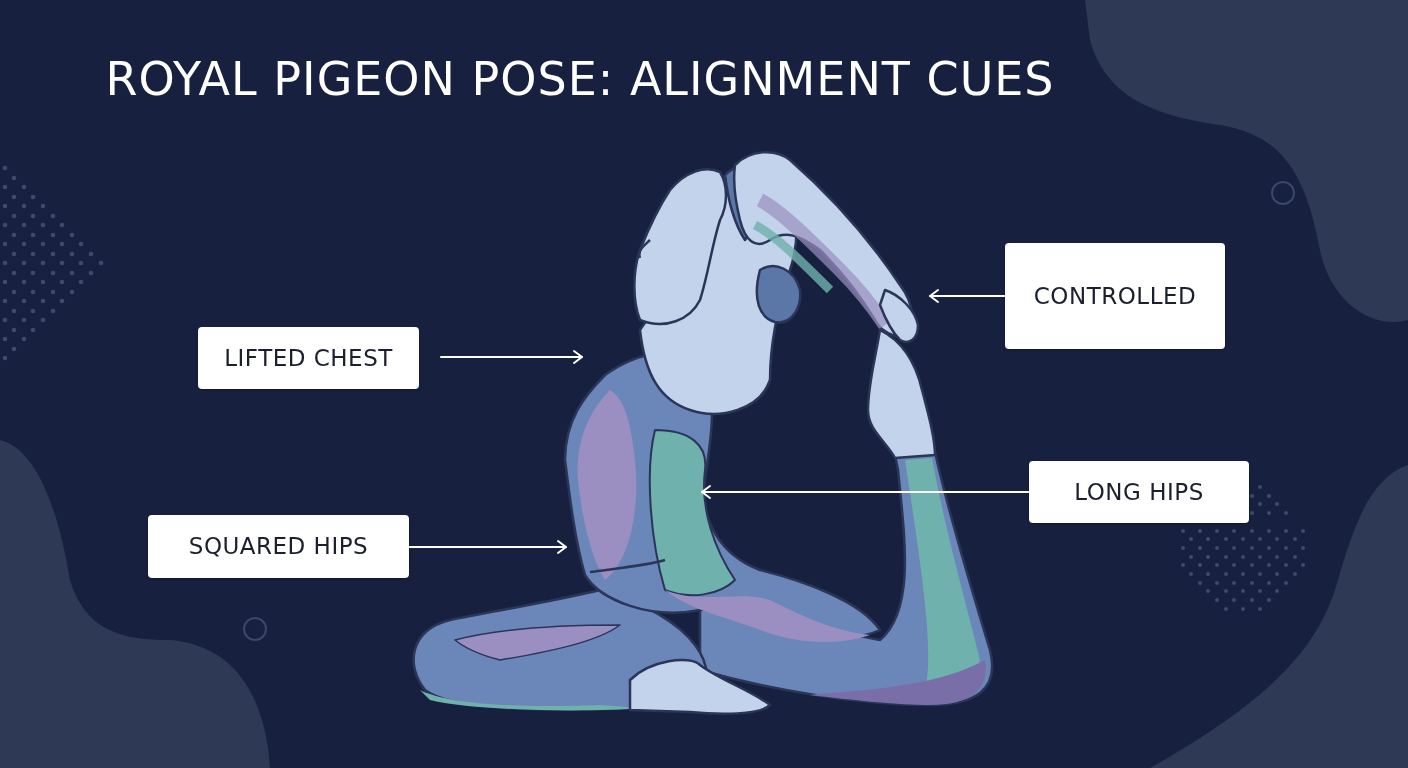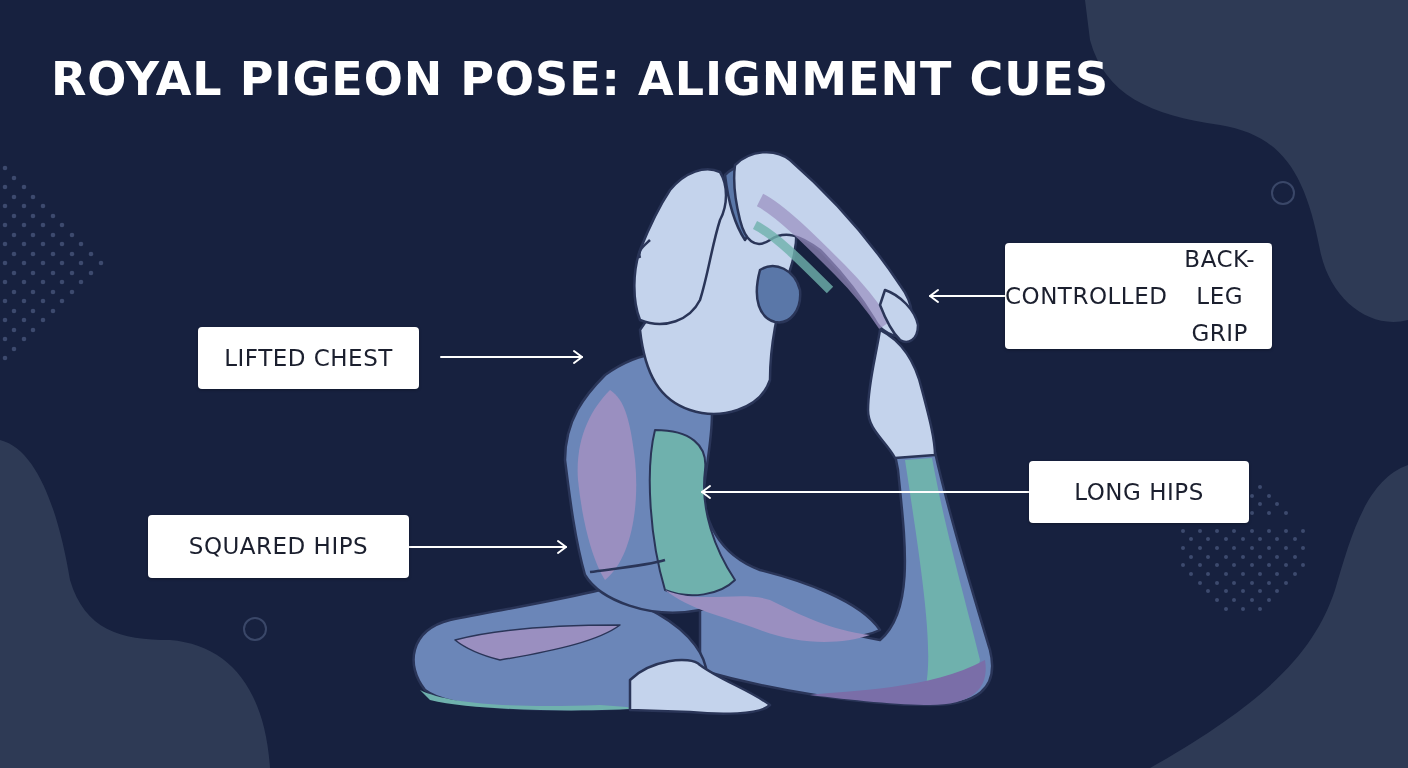--- a/index.html
+++ b/index.html
@@ -1,18 +1,18 @@
 <!DOCTYPE html>
 <html><head>
 <meta charset="utf-8">
 <style>
   html,body{margin:0;padding:0;}
   body{width:1408px;height:768px;overflow:hidden;background:#17213f;position:relative;font-family:"Liberation Sans",sans-serif;}
   .bg{position:absolute;left:0;top:0;width:1408px;height:768px;}
-  .title{position:absolute;left:0;top:52px;width:1160px;text-align:center;color:#ffffff;font-family:"DejaVu Sans",sans-serif;font-weight:bold;font-size:46px;letter-spacing:1px;}
+  .title{position:absolute;left:0;top:52px;width:1160px;text-align:center;color:#ffffff;font-family:"DejaVu Sans",sans-serif;font-weight:normal;font-size:46px;letter-spacing:1px;}
   .figure{position:absolute;left:0;top:0;width:1408px;height:768px;}
   .label{position:absolute;background:#ffffff;border-radius:4px;color:#1b1f2e;font-family:"DejaVu Sans",sans-serif;font-size:23px;letter-spacing:0.5px;display:flex;align-items:center;justify-content:center;text-align:center;line-height:37px;box-shadow:0 1px 3px rgba(0,0,0,0.3);}
   .arrow{position:absolute;left:0;top:0;width:1408px;height:768px;pointer-events:none;}
 </style>
 </head>
 <body>
 
 <svg class="bg" viewBox="0 0 1408 768">
 
   <path d="M1085 0 L1408 0 L1408 320 C1370 330 1330 300 1320 250 C1305 170 1280 135 1220 125 C1150 115 1105 95 1090 40 Z" fill="#2e3a55"></path>
@@ -227,19 +227,18 @@
       </g>
   </g>
 </svg>
 
 <div class="label" style="left:198px;top:327px;width:221px;height:62px;">
   <span>LIFTED CHEST</span>
 </div>
 <div class="label" style="left:148px;top:515px;width:261px;height:63px;">
   <span>SQUARED HIPS</span>
 </div>
-<div class="label" style="left:1005px;top:243px;width:267px;height:106px;flex-direction:row;">
+<div class="label" style="left:1005px;top:243px;width:220px;height:106px;flex-direction:row;">
   <span>CONTROLLED</span>
-  <span>BACK-LEG GRIP</span>
 </div>
 <div class="label" style="left:1029px;top:461px;width:220px;height:62px;">
   <span>LONG HIPS</span>
 </div>
 
 </body></html>

